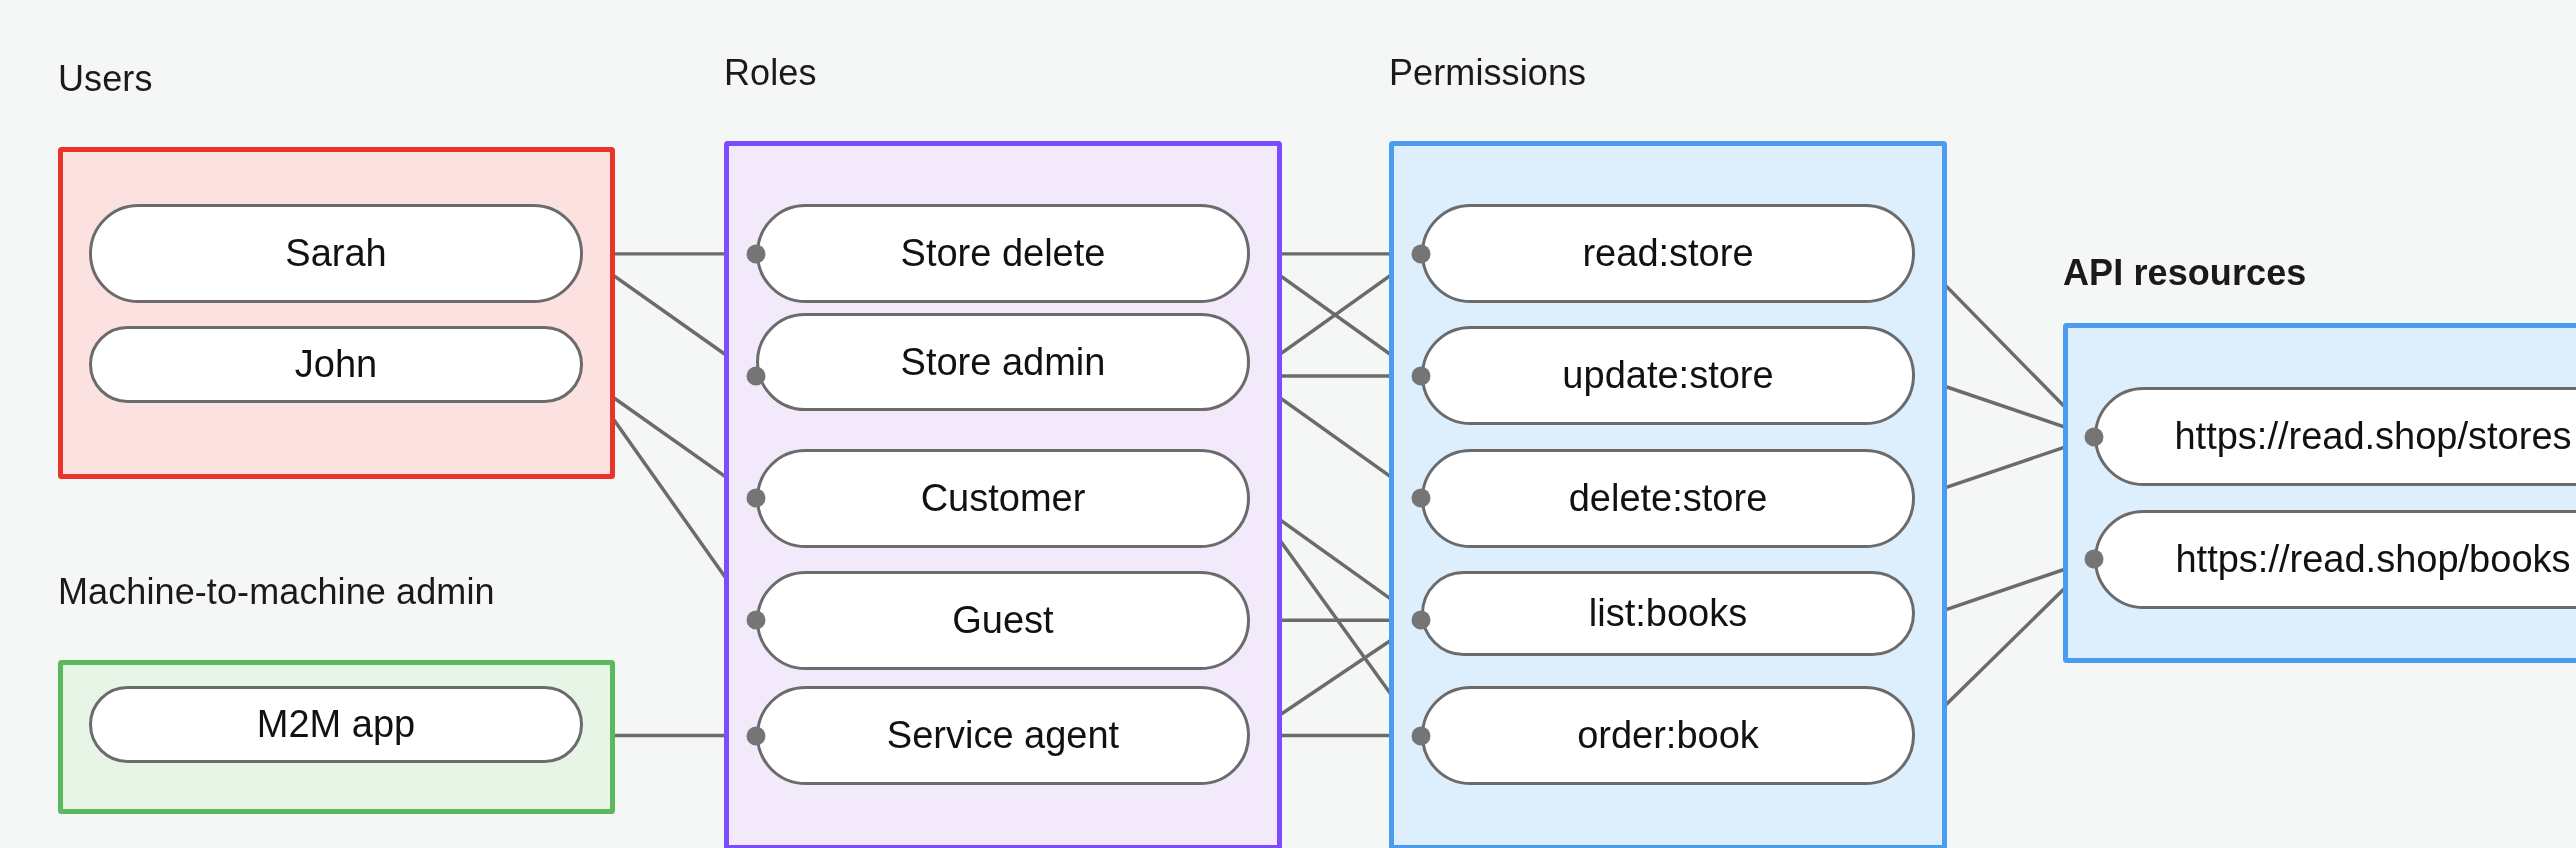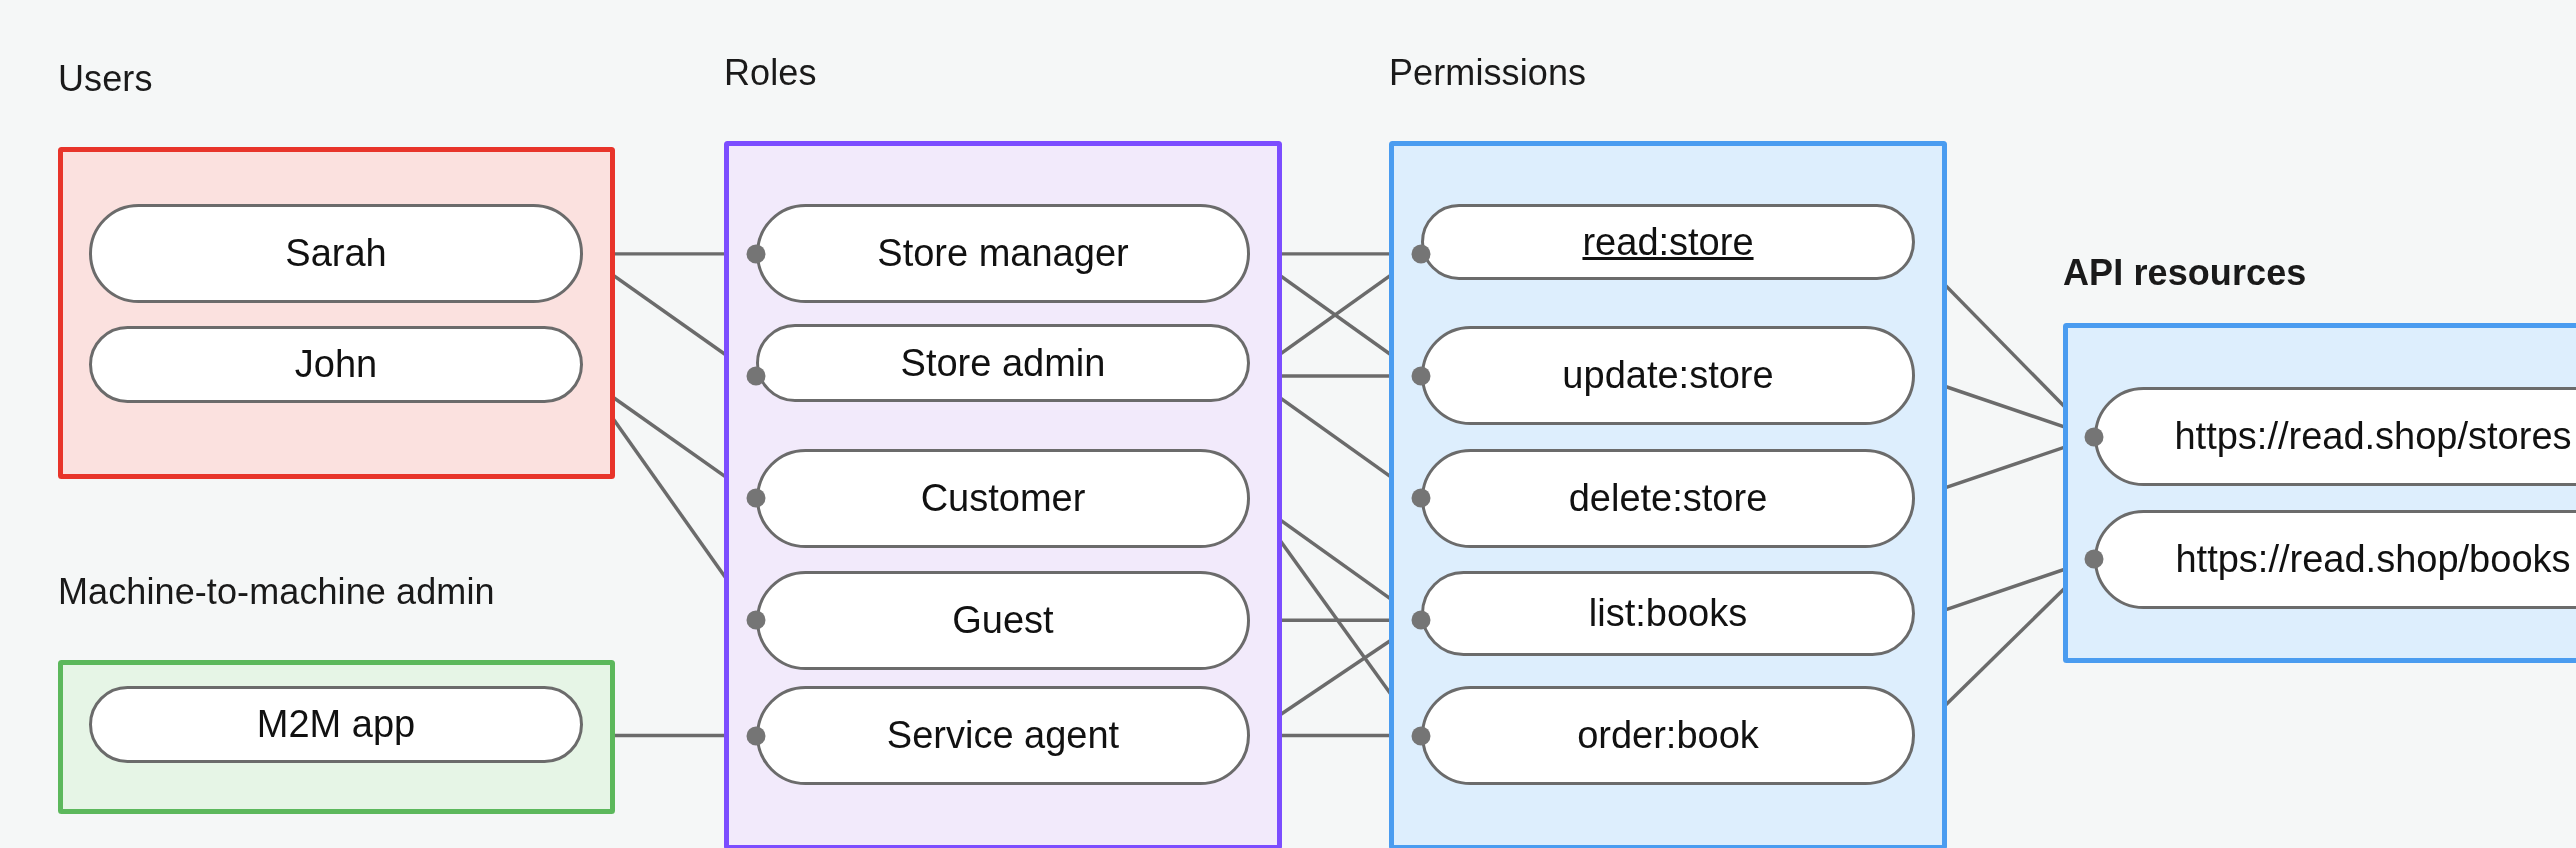--- a/index.html
+++ b/index.html
@@ -79,28 +79,28 @@
   <div id="groups-layer">
       <div class="group-title" style="left: 58px; top: 58px;">Users</div>
       <div class="group-box" style="left: 58px; top: 147px; width: 557px; height: 332px; border-color: rgb(232, 52, 42); background: rgb(251, 225, 223);"></div>
       <div class="node" style="left: 89px; top: 204px; width: 494px; height: 99px;">Sarah</div>
       <div class="node" style="left: 89px; top: 326px; width: 494px; height: 77px;">John</div>
       <div class="group-title" style="left: 58px; top: 571px;">Machine-to-machine admin</div>
       <div class="group-box" style="left: 58px; top: 660px; width: 557px; height: 154px; border-color: rgb(92, 184, 92); background: rgb(230, 245, 230);"></div>
       <div class="node" style="left: 89px; top: 686px; width: 494px; height: 77px;">M2M app</div>
       <div class="group-title" style="left: 724px; top: 52px;">Roles</div>
       <div class="group-box" style="left: 724px; top: 141px; width: 558px; height: 709px; border-color: rgb(124, 77, 255); background: rgb(242, 234, 251);"></div>
-      <div class="node" style="left: 756px; top: 204px; width: 494px; height: 99px;">Store manager</div>
-      <div class="node" style="left: 756px; top: 324px; width: 494px; height: 78px;">Store admin</div>
+      <div class="node" style="left: 756px; top: 204px; width: 494px; height: 99px;">Store delete</div>
+      <div class="node" style="left: 756px; top: 313px; width: 494px; height: 98px;">Store admin</div>
       <div class="node" style="left: 756px; top: 449px; width: 494px; height: 99px;">Customer</div>
       <div class="node" style="left: 756px; top: 571px; width: 494px; height: 99px;">Guest</div>
       <div class="node" style="left: 756px; top: 686px; width: 494px; height: 99px;">Service agent</div>
       <div class="group-title" style="left: 1389px; top: 52px;">Permissions</div>
       <div class="group-box" style="left: 1389px; top: 141px; width: 558px; height: 709px; border-color: rgb(74, 156, 240); background: rgb(221, 238, 253);"></div>
-      <div class="node" style="left: 1421px; top: 204px; width: 494px; height: 76px; text-decoration: underline;">read:store</div>
+      <div class="node" style="left: 1421px; top: 204px; width: 494px; height: 99px;">read:store</div>
       <div class="node" style="left: 1421px; top: 326px; width: 494px; height: 99px;">update:store</div>
       <div class="node" style="left: 1421px; top: 449px; width: 494px; height: 99px;">delete:store</div>
       <div class="node" style="left: 1421px; top: 571px; width: 494px; height: 85px;">list:books</div>
       <div class="node" style="left: 1421px; top: 686px; width: 494px; height: 99px;">order:book</div>
       <div class="group-title" style="left: 2063px; top: 252px; font-weight: bold;">API resources</div>
       <div class="group-box" style="left: 2063px; top: 323px; width: 621px; height: 340px; border-color: rgb(74, 156, 240); background: rgb(221, 238, 253);"></div>
       <div class="node" style="left: 2094px; top: 387px; width: 558px; height: 99px;">https://read.shop/stores</div>
       <div class="node" style="left: 2094px; top: 510px; width: 558px; height: 99px;">https://read.shop/books</div>
       <div class="port" style="left: 756px; top: 254px; background: rgb(117, 117, 117);"></div>
       <div class="port" style="left: 756px; top: 376px; background: rgb(117, 117, 117);"></div>

